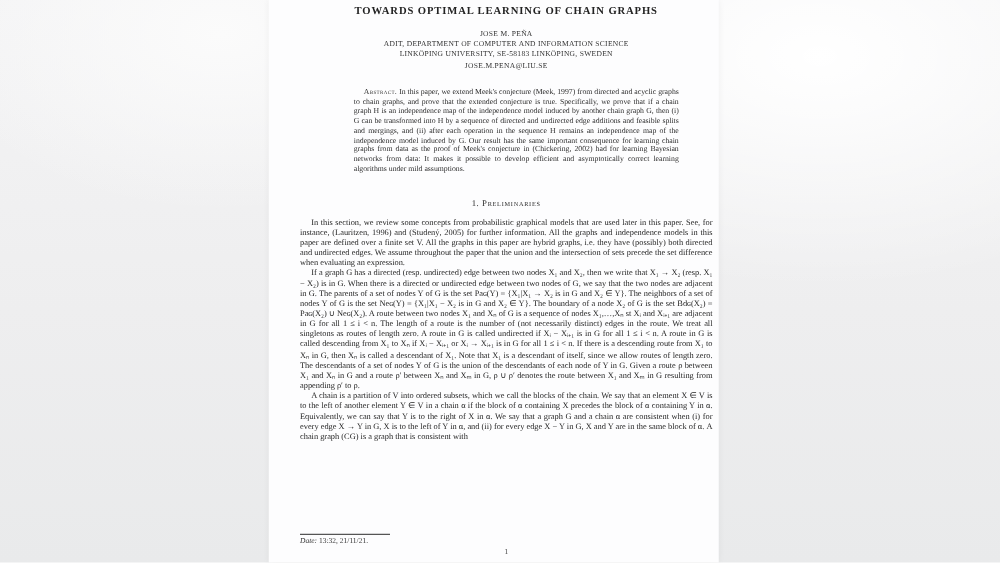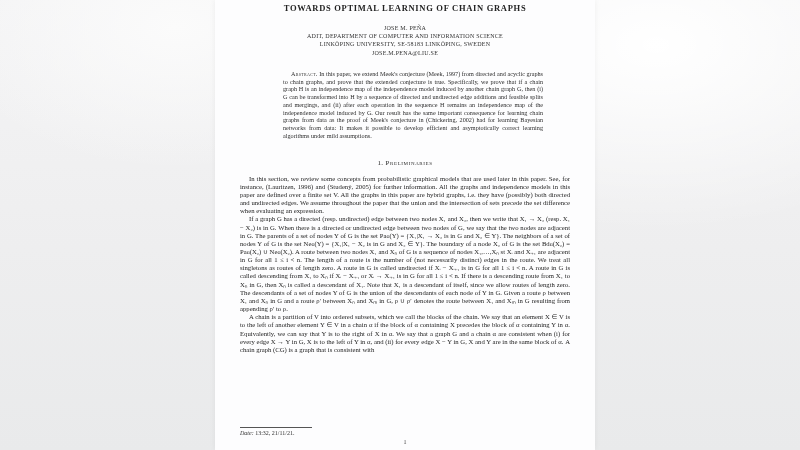--- a/index.html
+++ b/index.html
@@ -8,21 +8,20 @@
     font-family:"Liberation Serif", serif;
     background:
       radial-gradient(ellipse 520px 300px at 82% 10%, #ffffff 0%, rgba(255,255,255,0) 62%),
       radial-gradient(ellipse 420px 260px at 22% 6%, #fbfbfb 0%, rgba(255,255,255,0) 55%),
       linear-gradient(180deg, #f4f4f5 0%, #eeeeef 55%, #e9eaeb 100%);
   }
   .page{
     position:absolute;left:215px;top:0;width:360px;height:450px;
     background:#fdfdfe;
     box-shadow:0 0 6px rgba(0,0,0,0.06);
-    padding-left:20px;
   }
   .stamp{position:absolute;left:207px;top:0;width:30px;height:450px;pointer-events:none;}
   .stamp span{
     position:absolute;left:50%;top:243px;
     transform:translate(-50%,-50%) rotate(-90deg);
     white-space:nowrap;font-size:15px;letter-spacing:0.4px;color:#6f6f72;
   }
   .content{position:absolute;left:25px;top:0;width:330px;}
   .title{
     margin-top:3px;text-align:center;font-weight:bold;color:#232323;

